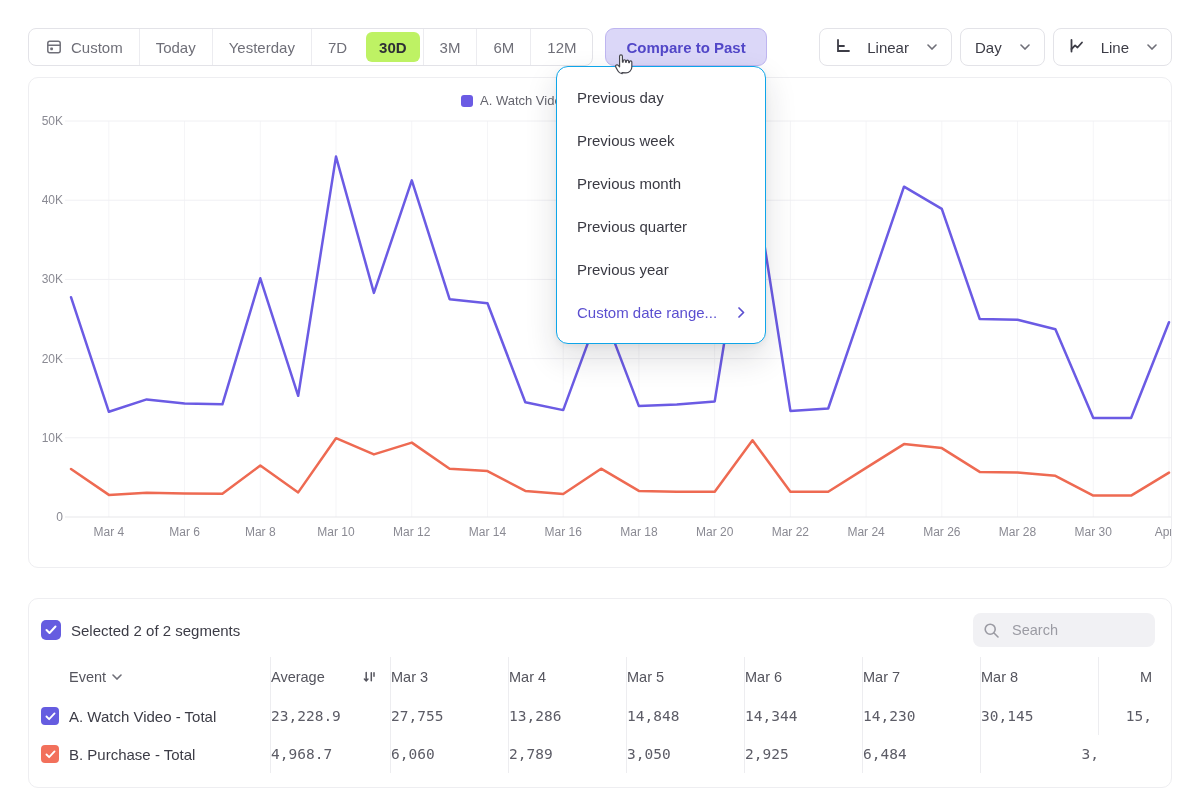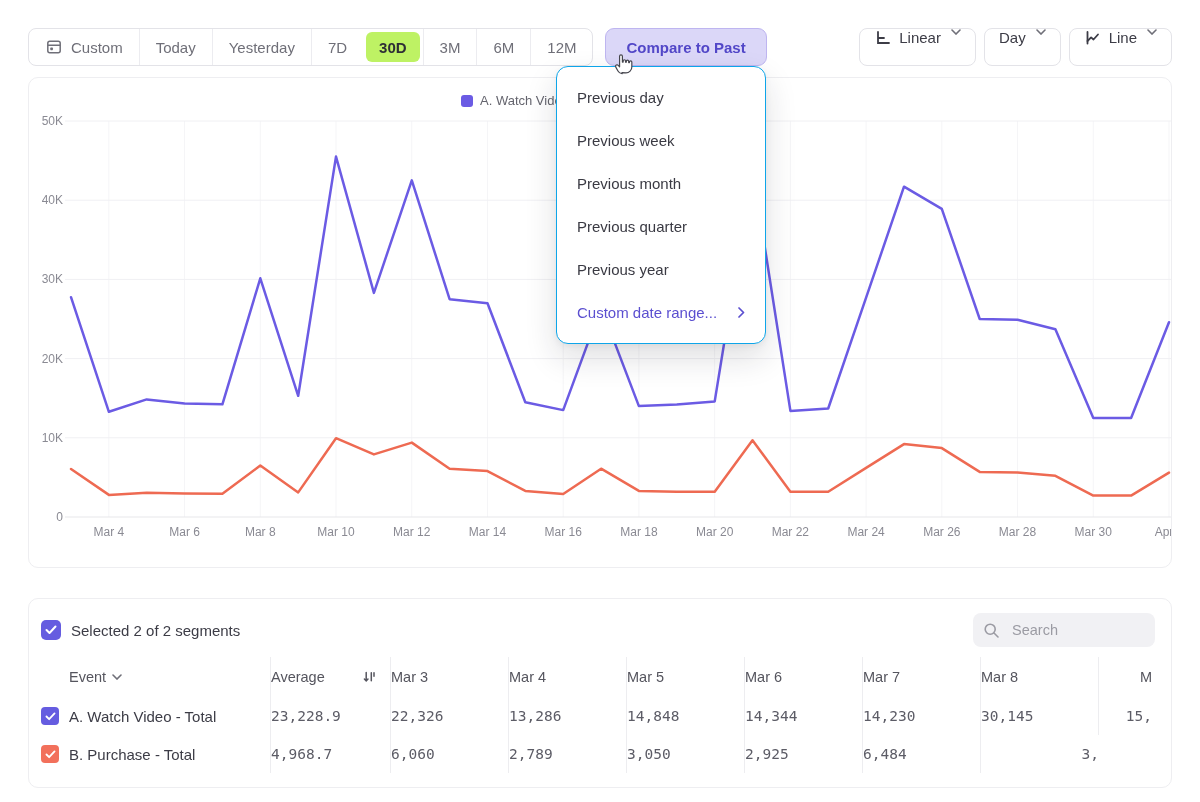--- a/index.html
+++ b/index.html
@@ -8,21 +8,21 @@
   .page { position:relative; width:1200px; height:802px; background:#fff; overflow:hidden; }
 
   
   .toolbar { position:absolute; left:28px; top:28px; width:1144px; height:38px; display:flex; align-items:stretch; }
   .seg-group { display:flex; border:1px solid #e3e3e8; border-radius:8px; background:#fff; overflow:hidden; }
   .seg { display:flex; align-items:center; gap:8px; padding:0 16px; font-size:15px; color:#6f6f78; cursor:pointer; border-left:1px solid #ececf0; white-space:nowrap; }
   .seg:first-child { border-left:none; }
   .seg.active { background:#bef264; color:#2e2e36; font-weight:700; border-radius:6px; margin:3px; padding:0 13px; border-left:none; }
   .compare-btn { margin-left:12px; padding:0 20px; background:#dbd7f8; border:1px solid #beb5f0; border-radius:9px; color:#5247c8; font-size:15px; font-weight:700; font-family:inherit; cursor:pointer; }
   .toolbar-right { margin-left:auto; display:flex; gap:8px; }
-  .tr-btn { display:flex; gap:8px; padding:0 14px; background:#fff; border:1px solid #e3e3e8; border-radius:8px; font-size:15px; font-weight:500; color:#3c3c46; font-family:inherit; cursor:pointer; }
+  .tr-btn { display:flex; align-items:center; gap:16px; padding:0 14px; background:#fff; border:1px solid #e3e3e8; border-radius:8px; font-size:15px; font-weight:500; color:#3c3c46; font-family:inherit; cursor:pointer; }
   .tr-btn svg.chev { margin-left:2px; }
 
   
   .chart-card { position:absolute; left:28px; top:77px; width:1144px; height:491px; background:#fff; border:1px solid #eeeef1; border-radius:10px; }
   .legend { position:absolute; left:432px; top:15px; display:flex; align-items:center; gap:7px; font-size:13px; color:#65656e; white-space:nowrap; }
   .legend-swatch { width:12px; height:12px; border-radius:3px; display:inline-block; }
   #chart-svg { position:absolute; left:0; top:0; }
   .axlab { font-family:"Liberation Sans", sans-serif; font-size:12px; fill:#8a8a93; }
 
   
@@ -263,21 +263,21 @@
               <svg width="11" height="9" viewBox="0 0 12 10" fill="none" stroke="#fff" stroke-width="2" stroke-linecap="round" stroke-linejoin="round">
                 <path d="M1.5 5l3 3 6-6.5"></path>
               </svg>
             </span>
             <span>A. Watch Video - Total</span>
           </div>
           <div class="cell sep num">
             <span class="mono">23,228.9</span>
           </div>
           <div class="cell sep num">
-            <span class="mono">22,326</span>
+            <span class="mono">27,755</span>
           </div>
           <div class="cell sep num">
             <span class="mono">13,286</span>
           </div>
           <div class="cell sep num">
             <span class="mono">14,848</span>
           </div>
           <div class="cell sep num">
             <span class="mono">14,344</span>
           </div>

